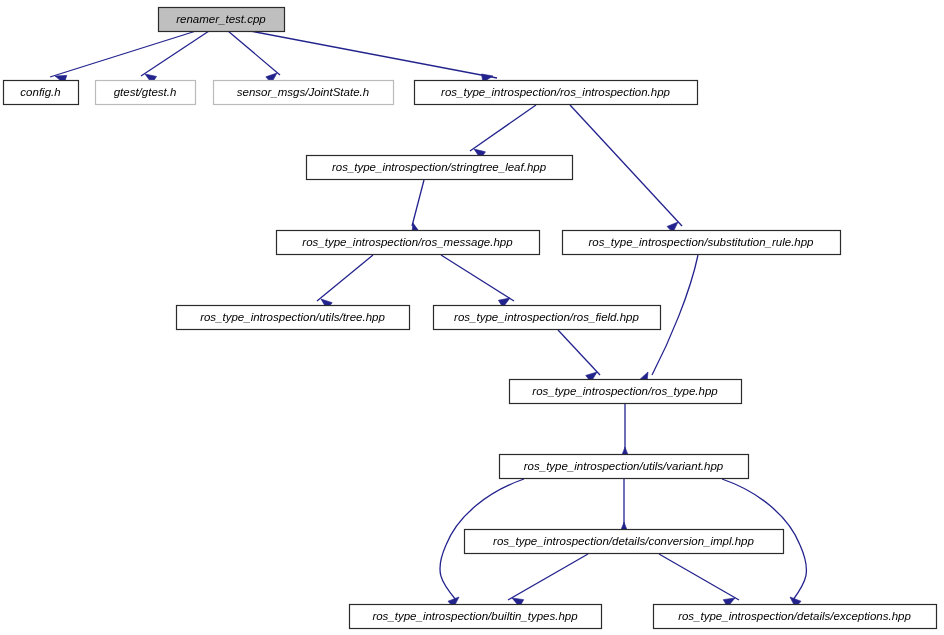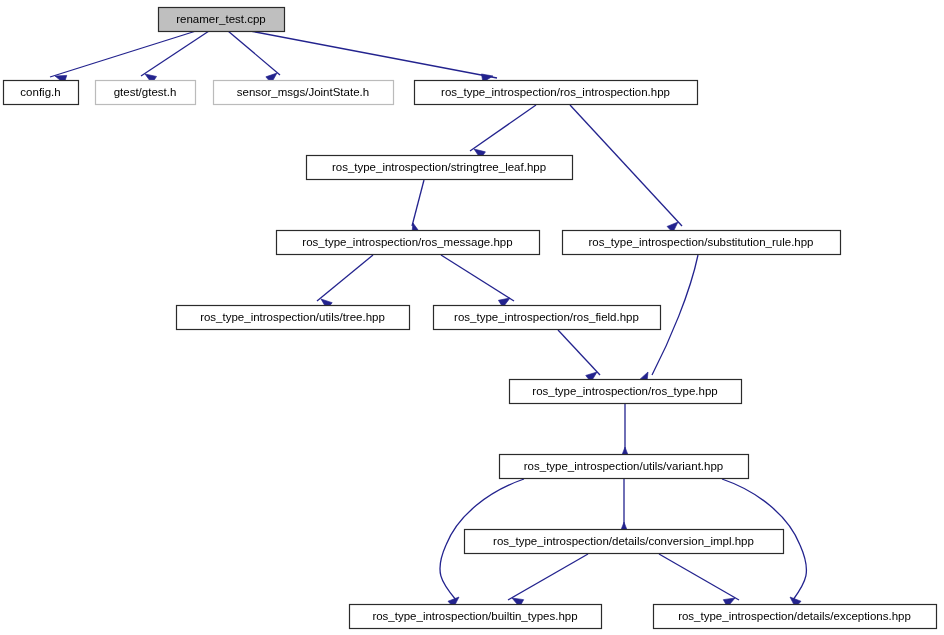--- a/index.html
+++ b/index.html
@@ -11,20 +11,21 @@
   body {
     width: 944px;
     height: 635px;
     overflow: hidden;
     font-family: "Liberation Sans", sans-serif;
   }
   #graph-root {
     position: relative;
     width: 944px;
     height: 635px;
+    font-style: italic;
   }
   svg#dep-graph {
     display: block;
     width: 944px;
     height: 635px;
   }
   .node-box {
     fill: #ffffff;
     stroke: #2b2b2b;
     stroke-width: 1.2px;

